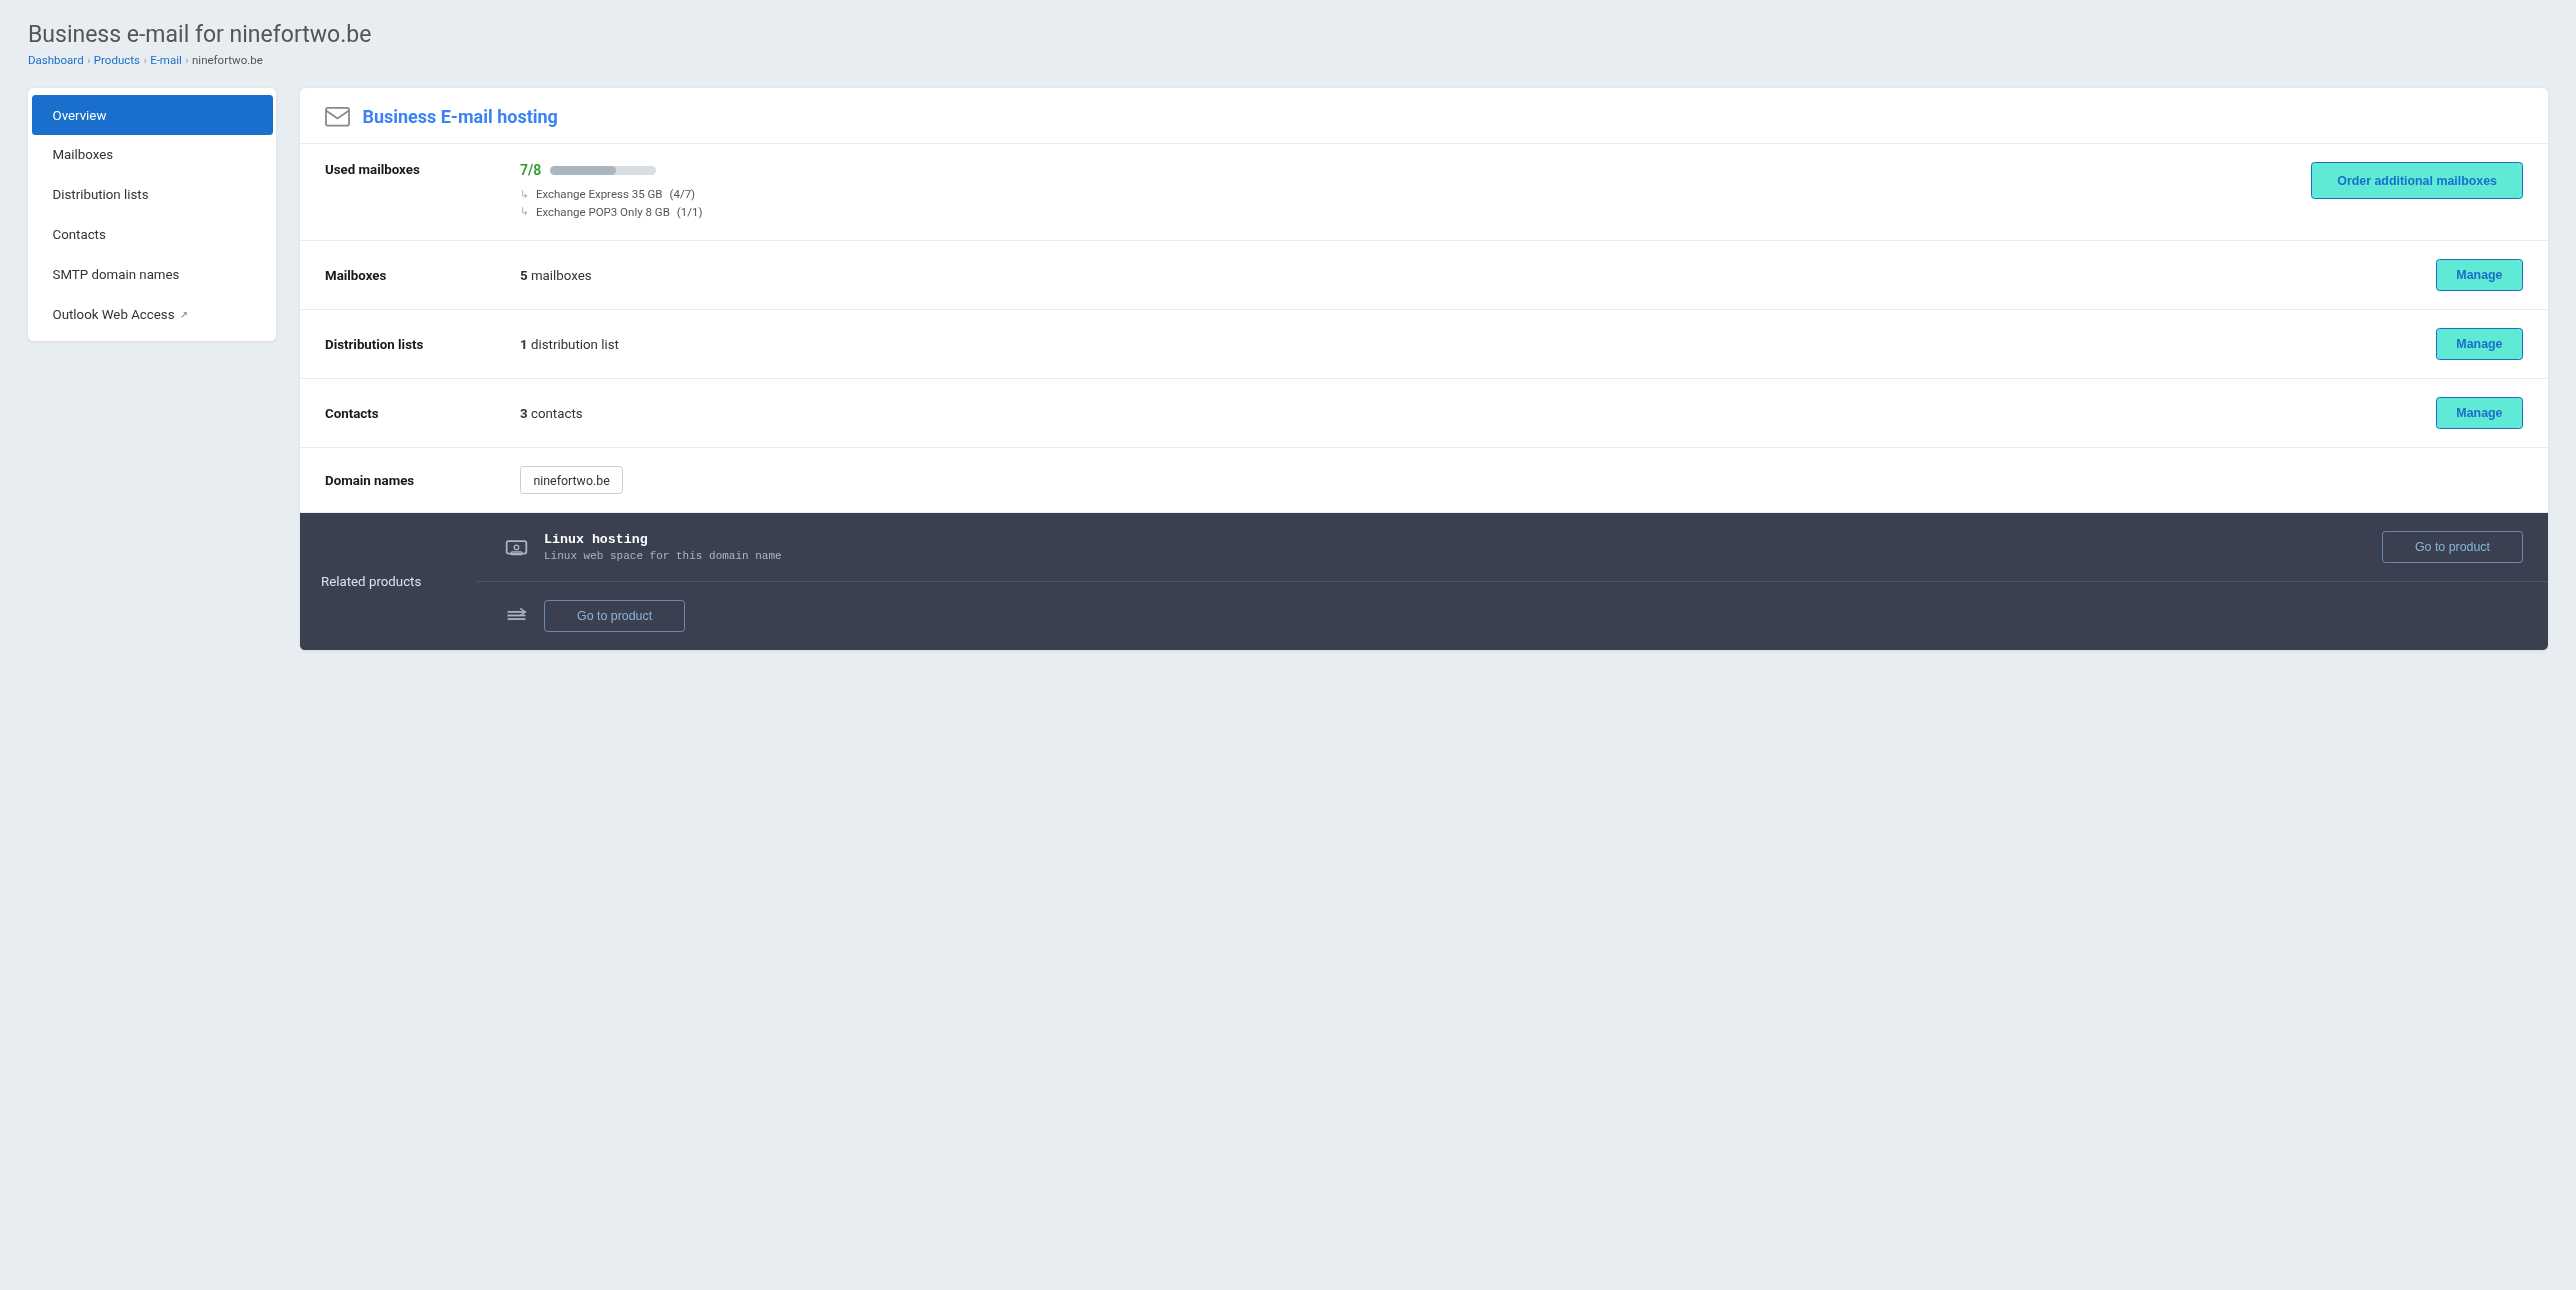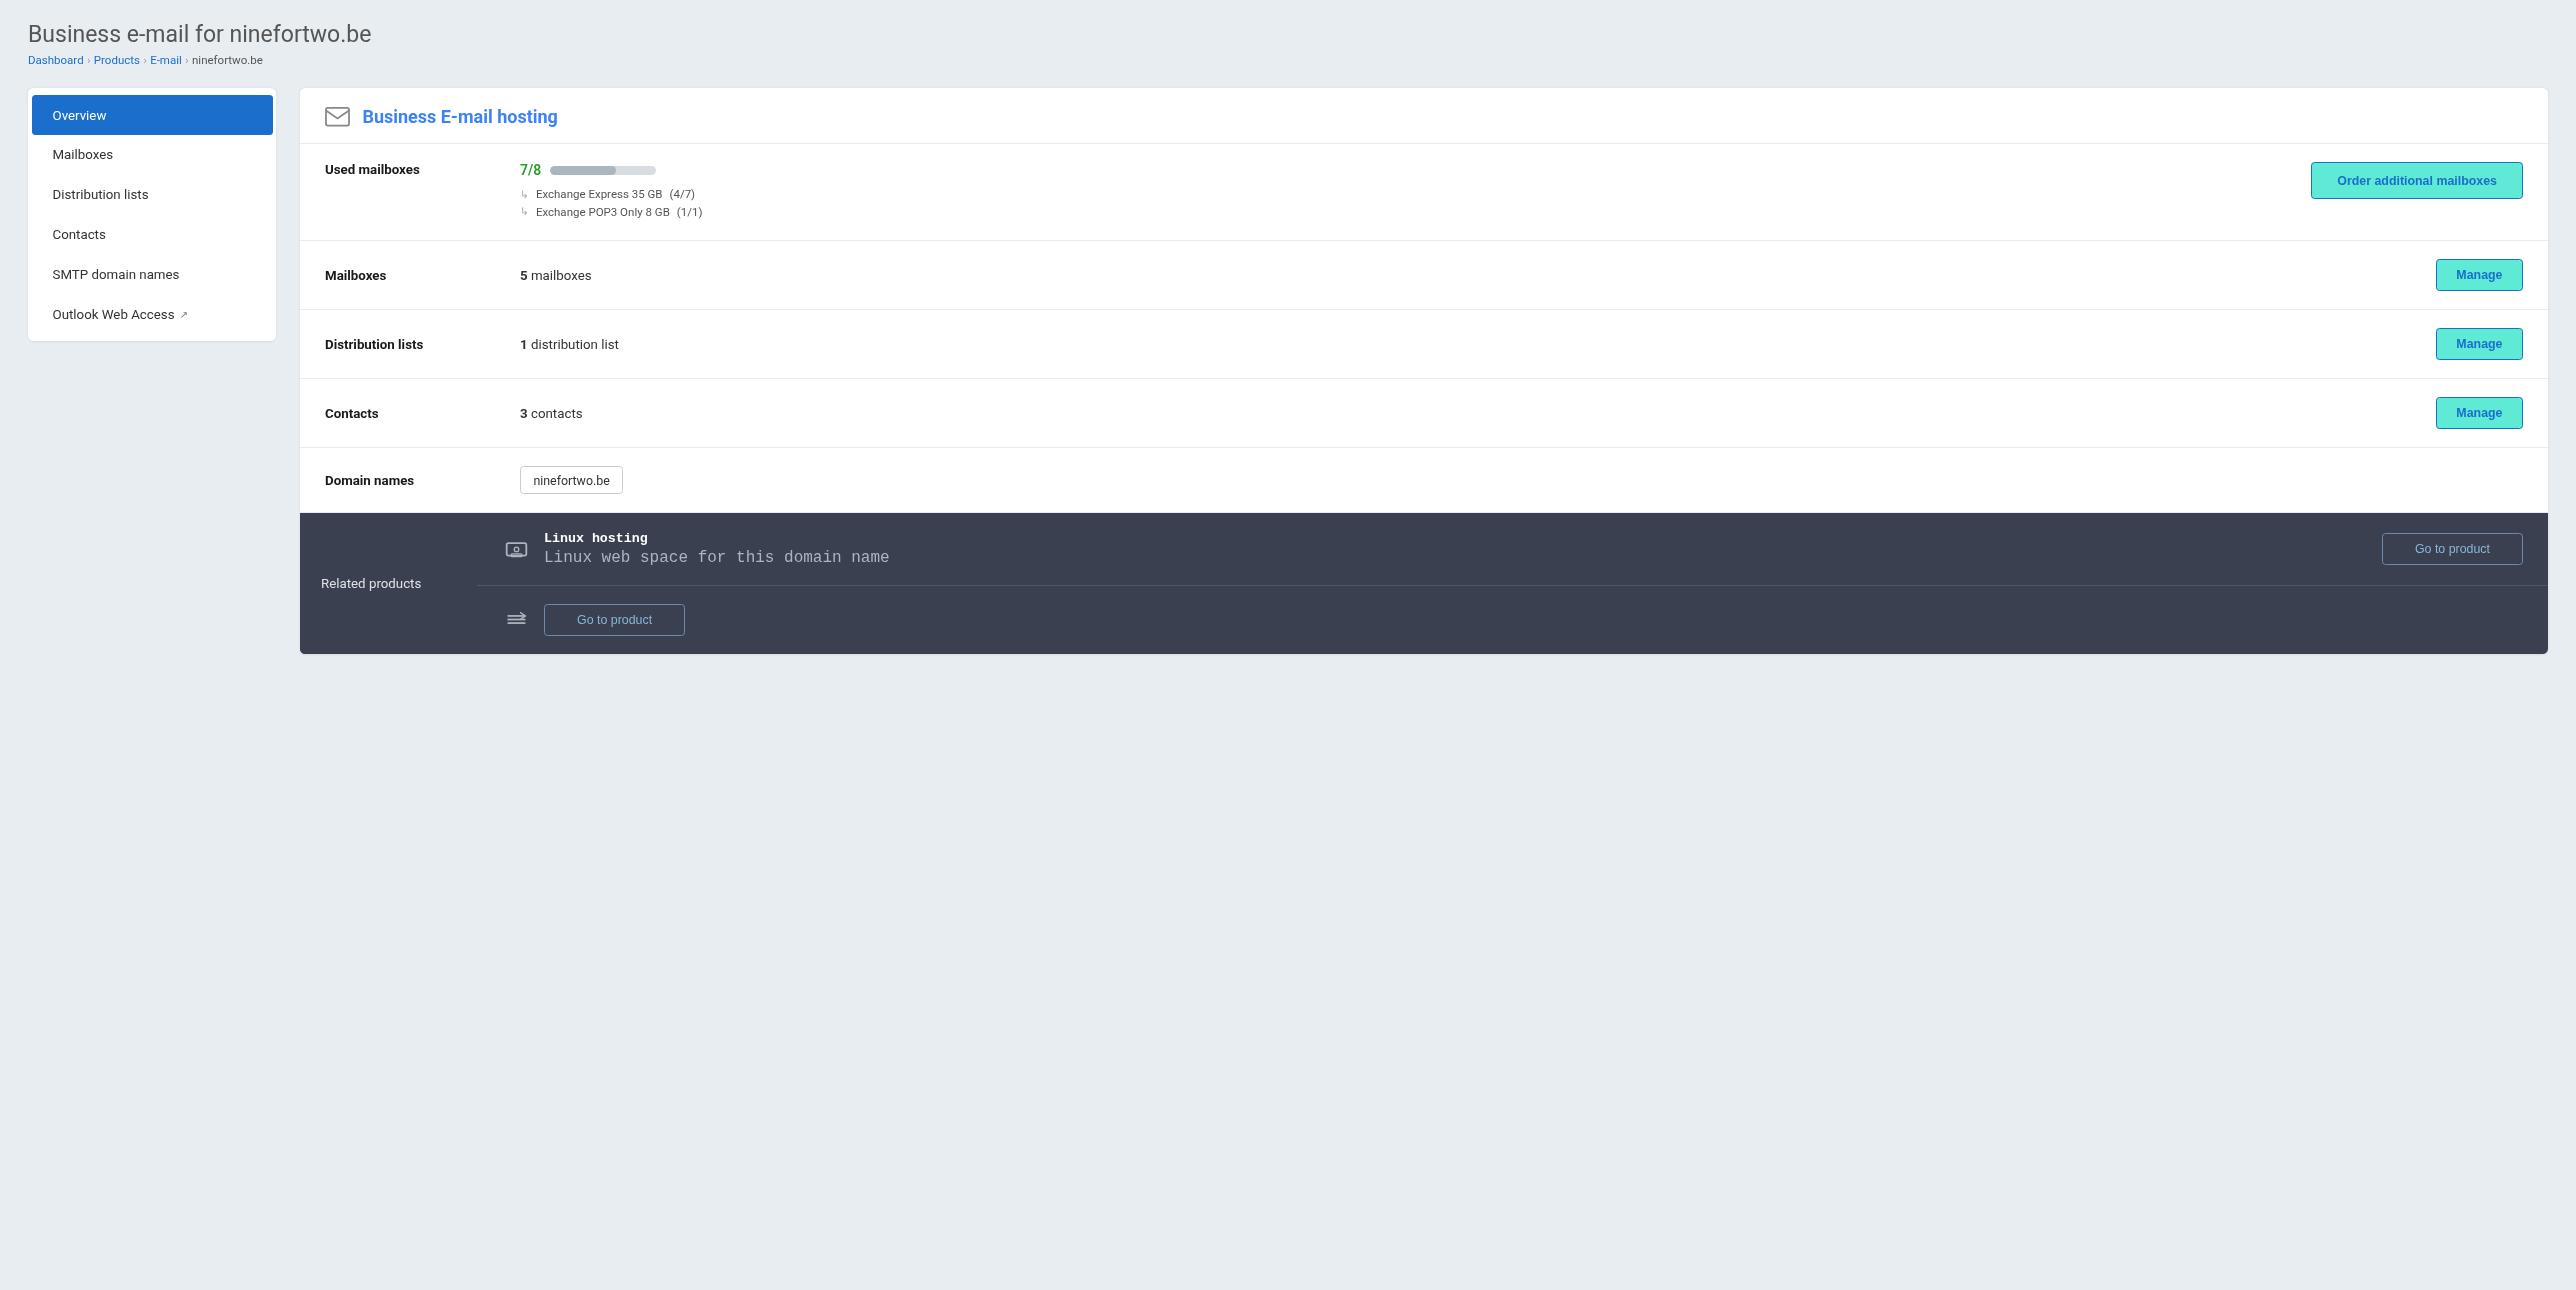--- a/index.html
+++ b/index.html
@@ -234,21 +234,21 @@
       flex: 1;
       font-family: Liberation Mono, monospace;
     }
     .product-name {
       font-size: 13.3px;
       font-weight: 700;
       color: #fff;
       margin-bottom: 2.7px;
     }
     .product-desc {
-      font-size: 16px;
+      font-size: 11px;
       color: #aab5be;
     }
     .go-product-btn {
       border: 1.3px solid #6b8aad;
       background: transparent;
       color: #8ab4d8;
       font-size: 12.4px;
       font-weight: 400;
       padding: 8px 32px;
       border-radius: 3.5px;

